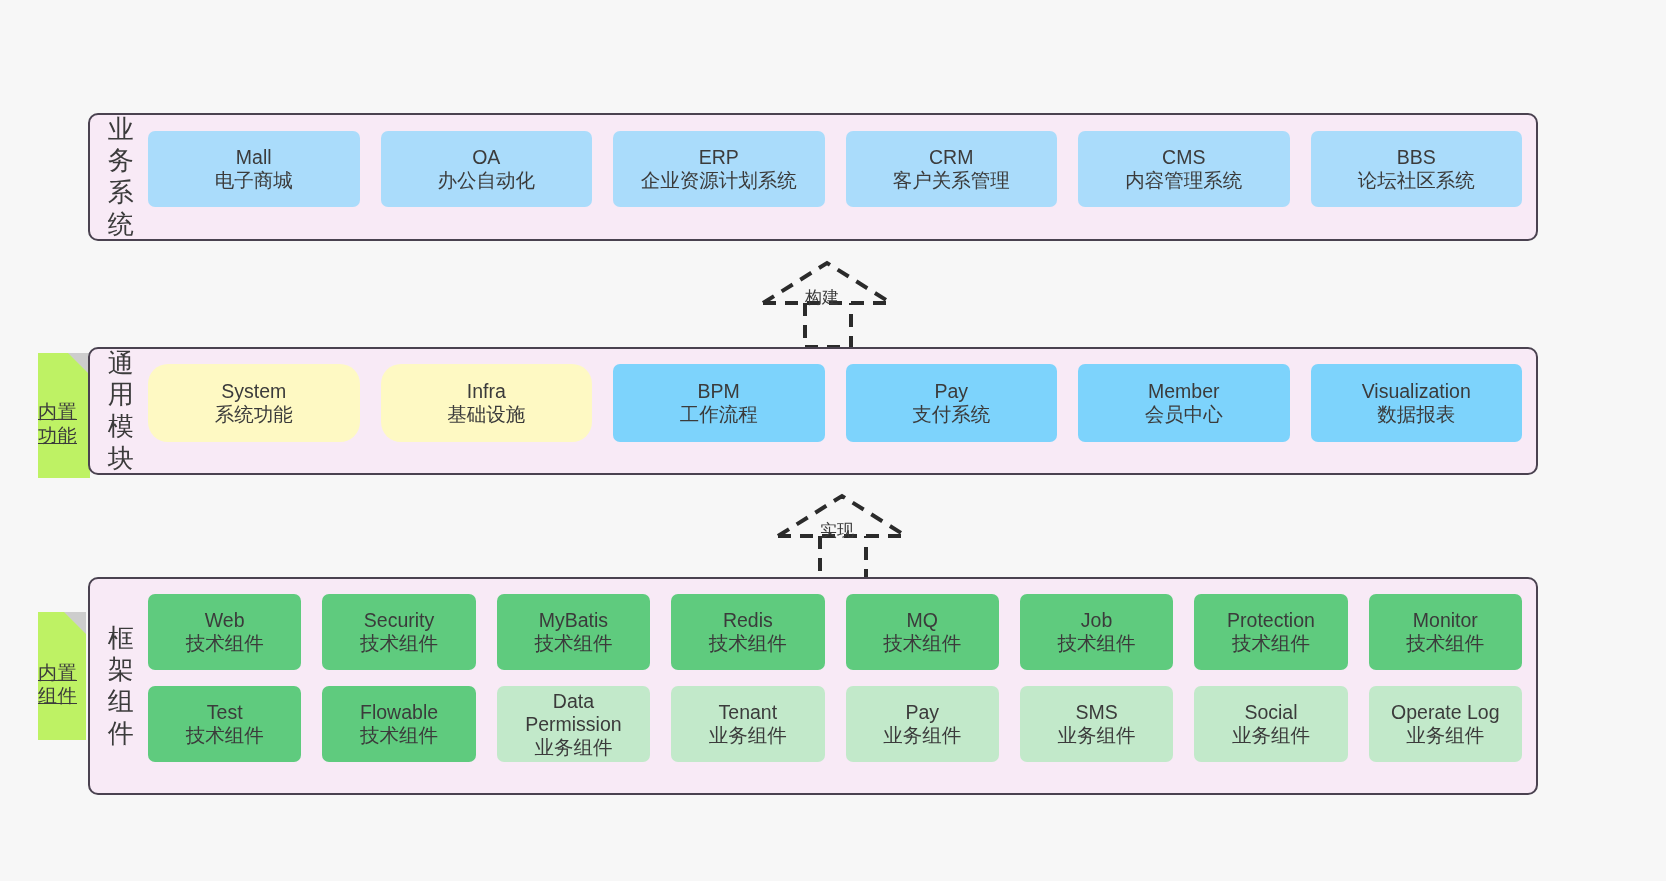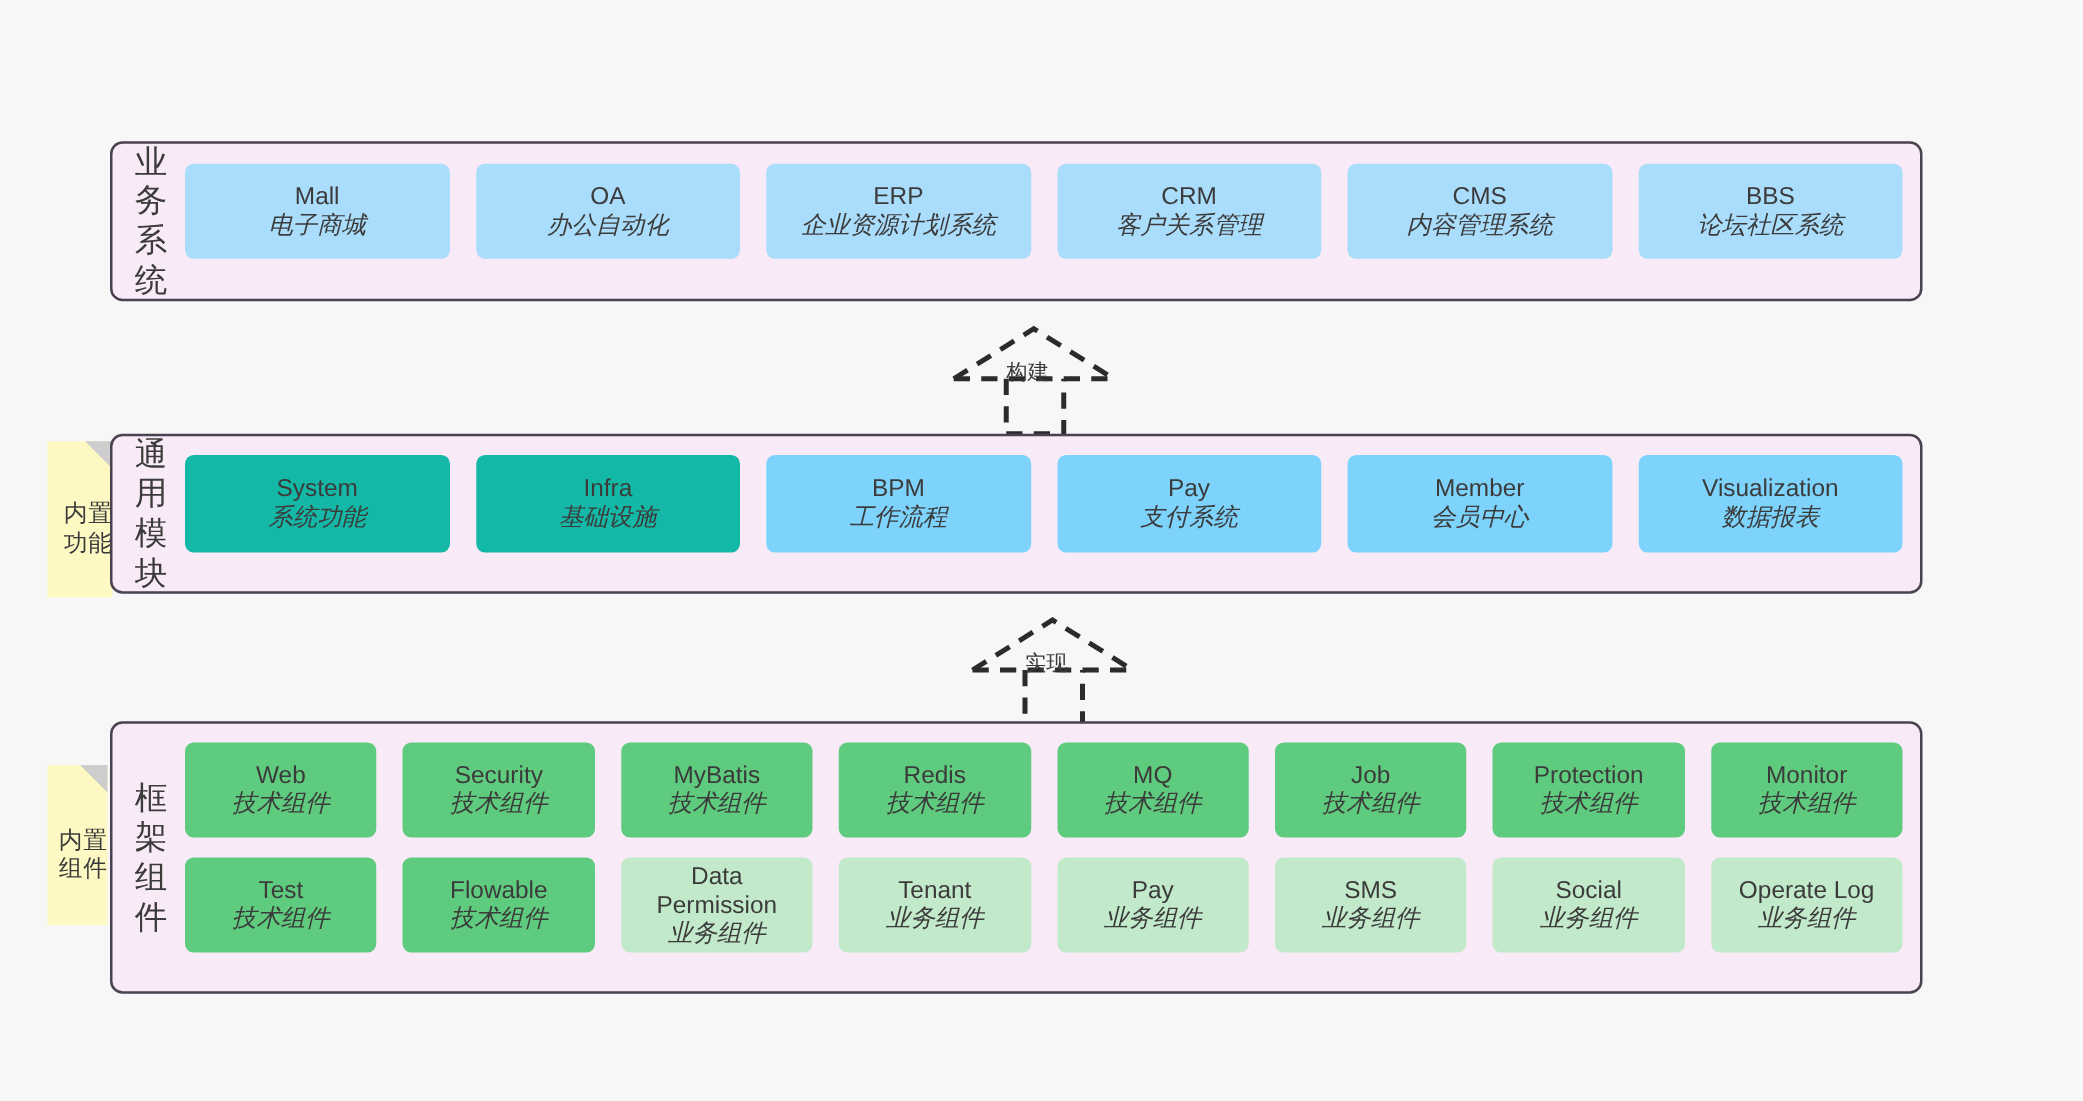--- a/index.html
+++ b/index.html
@@ -67,49 +67,50 @@
     flex-direction: column;
     align-items: center;
     justify-content: center;
     text-align: center;
     line-height: 1.18;
     box-sizing: border-box;
     padding: 4px 6px;
   }
   .card .t1 { font-size: 19.5px; }
   .card .t2 { font-size: 19.5px; }
-  .card .t3 { font-size: 19.5px; font-style: italic; }
+  .card .t3 { font-size: 19.5px; }
 
   .c-blue       { background: #aadcfb; }
-  .c-red        { background: #14b8a6; }
+  .c-red        { background: #fef9c3; border-radius: 20px; }
   .c-pink       { background: #7dd3fc; }
   .c-green      { background: #5fcb7e; }
   .c-lightgreen { background: #c2e9ca; }
 
   
   .h-biz   { height: 76px; }
   .h-mod   { height: 78px; }
   .h-frame { height: 76px; }
 
   
   .sticky {
     position: absolute;
-    background: #fef9c3;
+    background: #bef264;
     width: 52px;
     box-sizing: border-box;
     display: flex;
     align-items: center;
     justify-content: center;
     font-size: 19px;
     line-height: 1.22;
     color: #3b3b3b;
     letter-spacing: 0.5px;
     word-break: break-all;
-    text-align: right;
+    text-align: left;
     padding-top: 16px;
+    text-decoration: underline;
   }
   .sticky .fold {
     position: absolute;
     top: 0;
     right: 0;
     width: 0;
     height: 0;
     border-left: 22px solid transparent;
     border-top: 22px solid #cdcdcd;
   }

